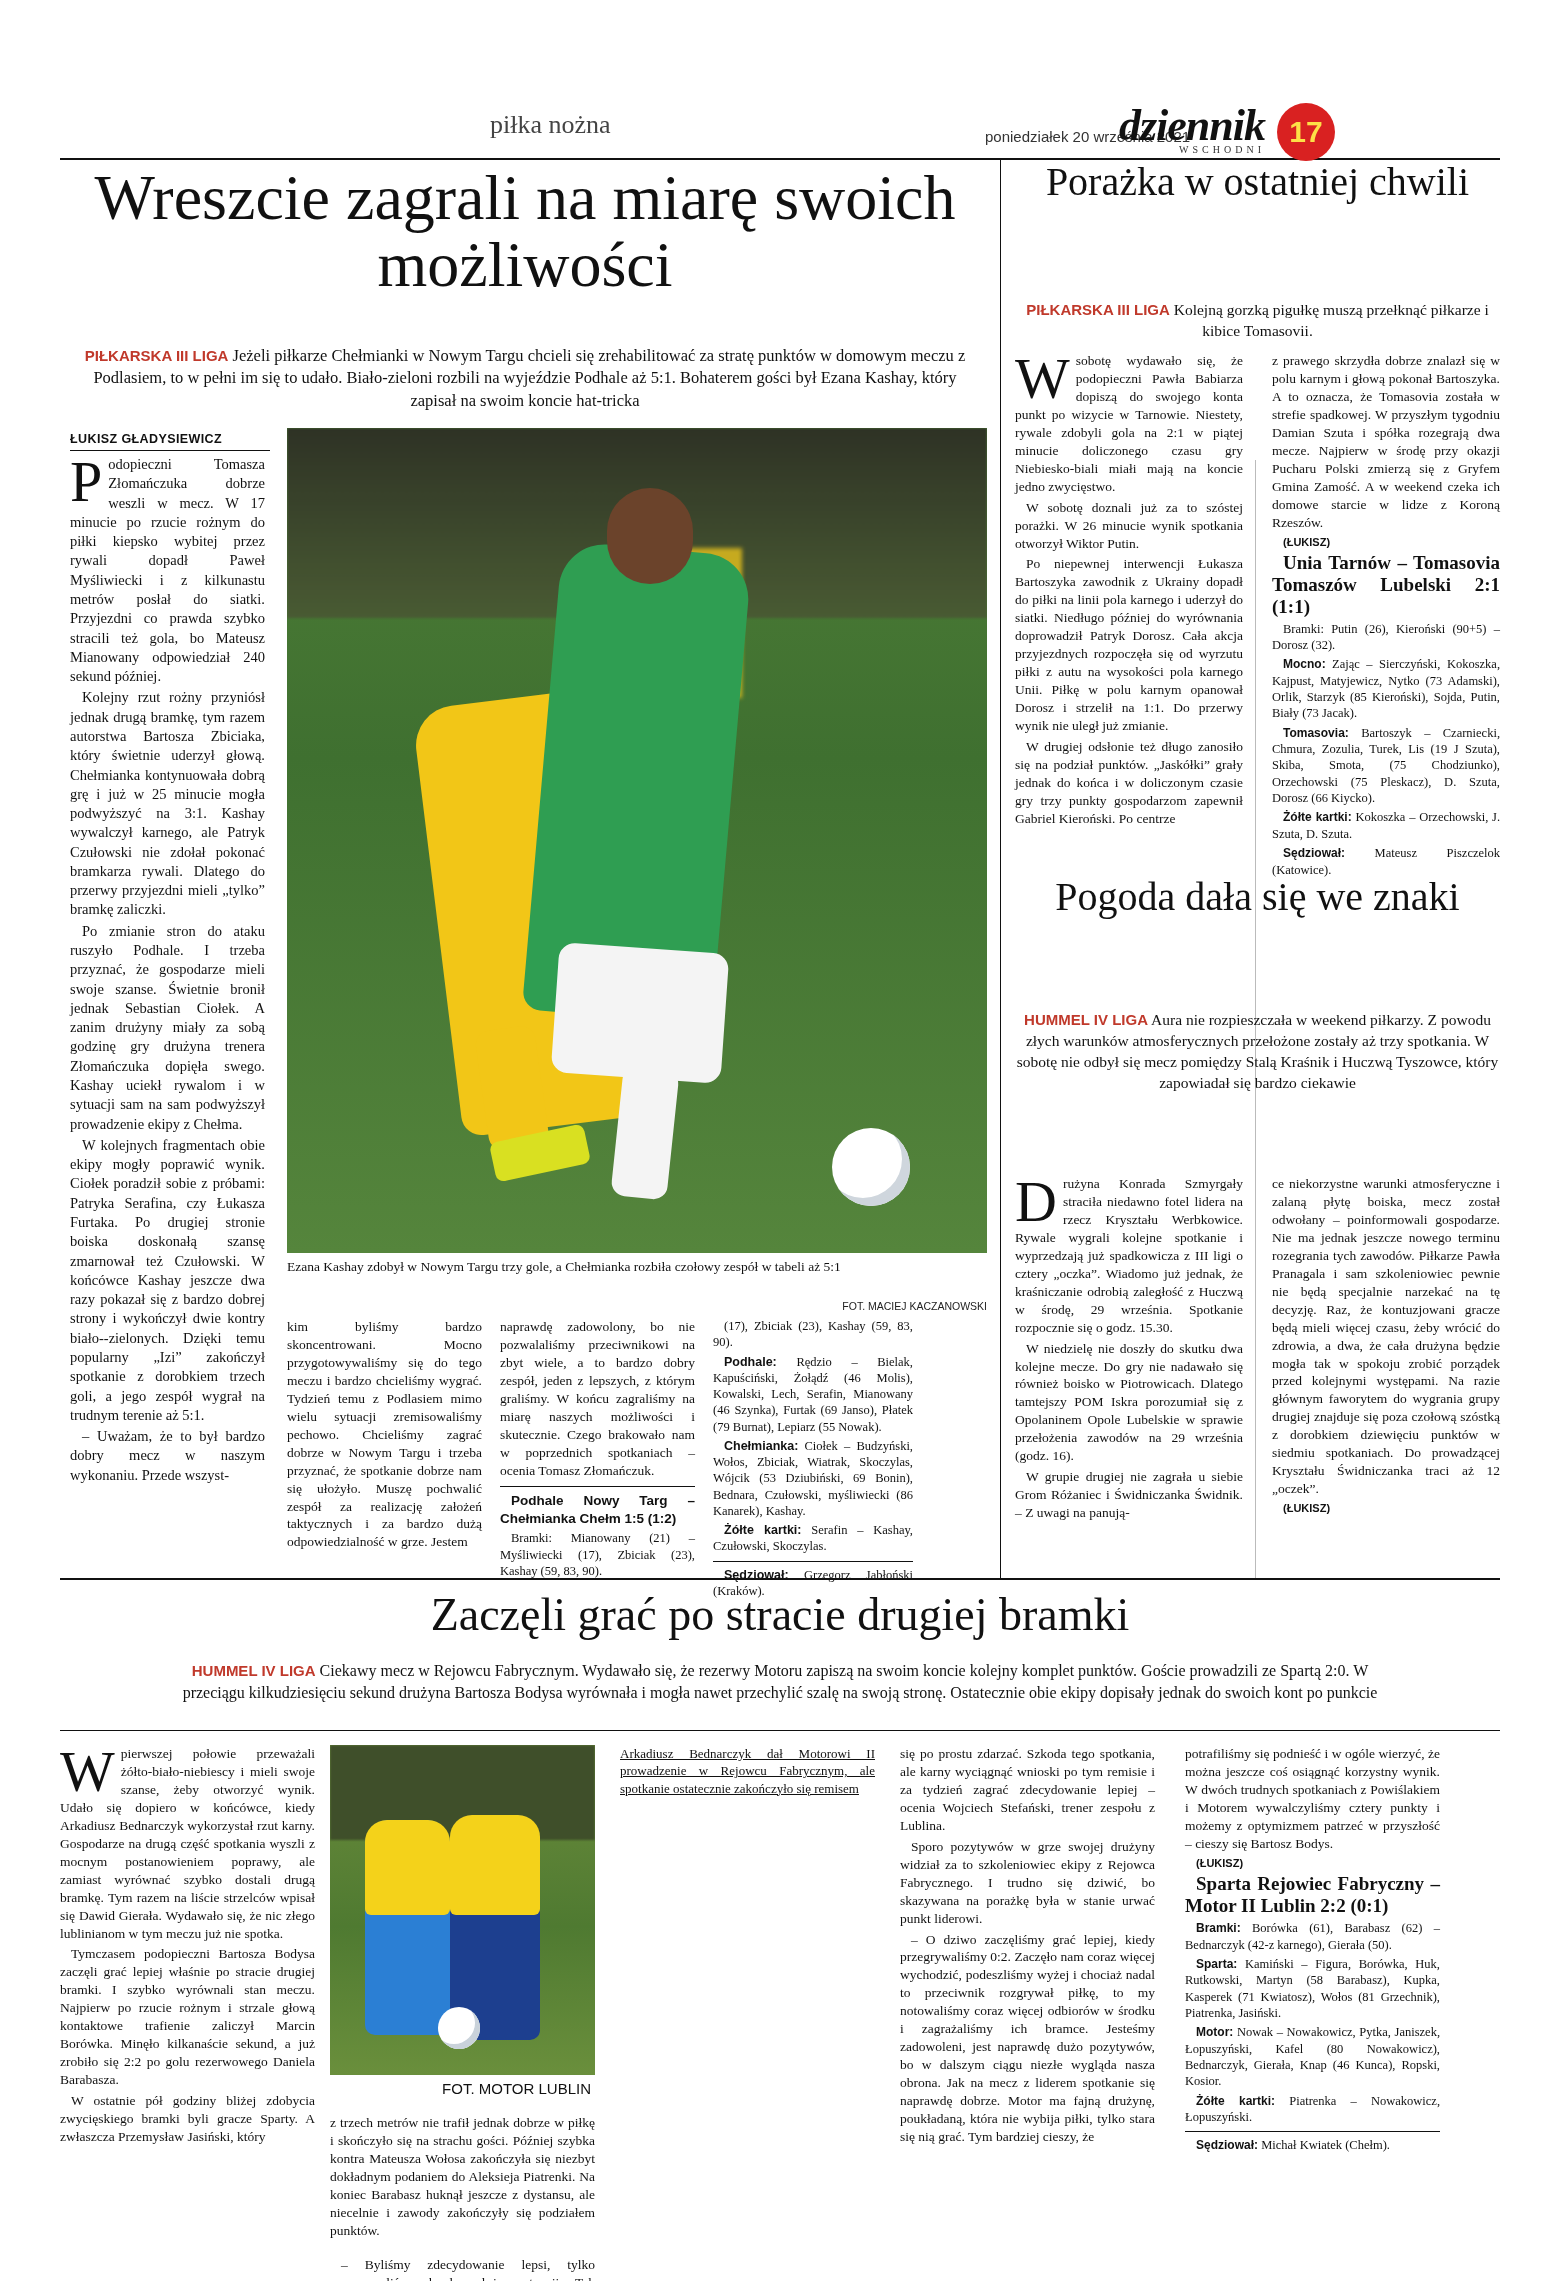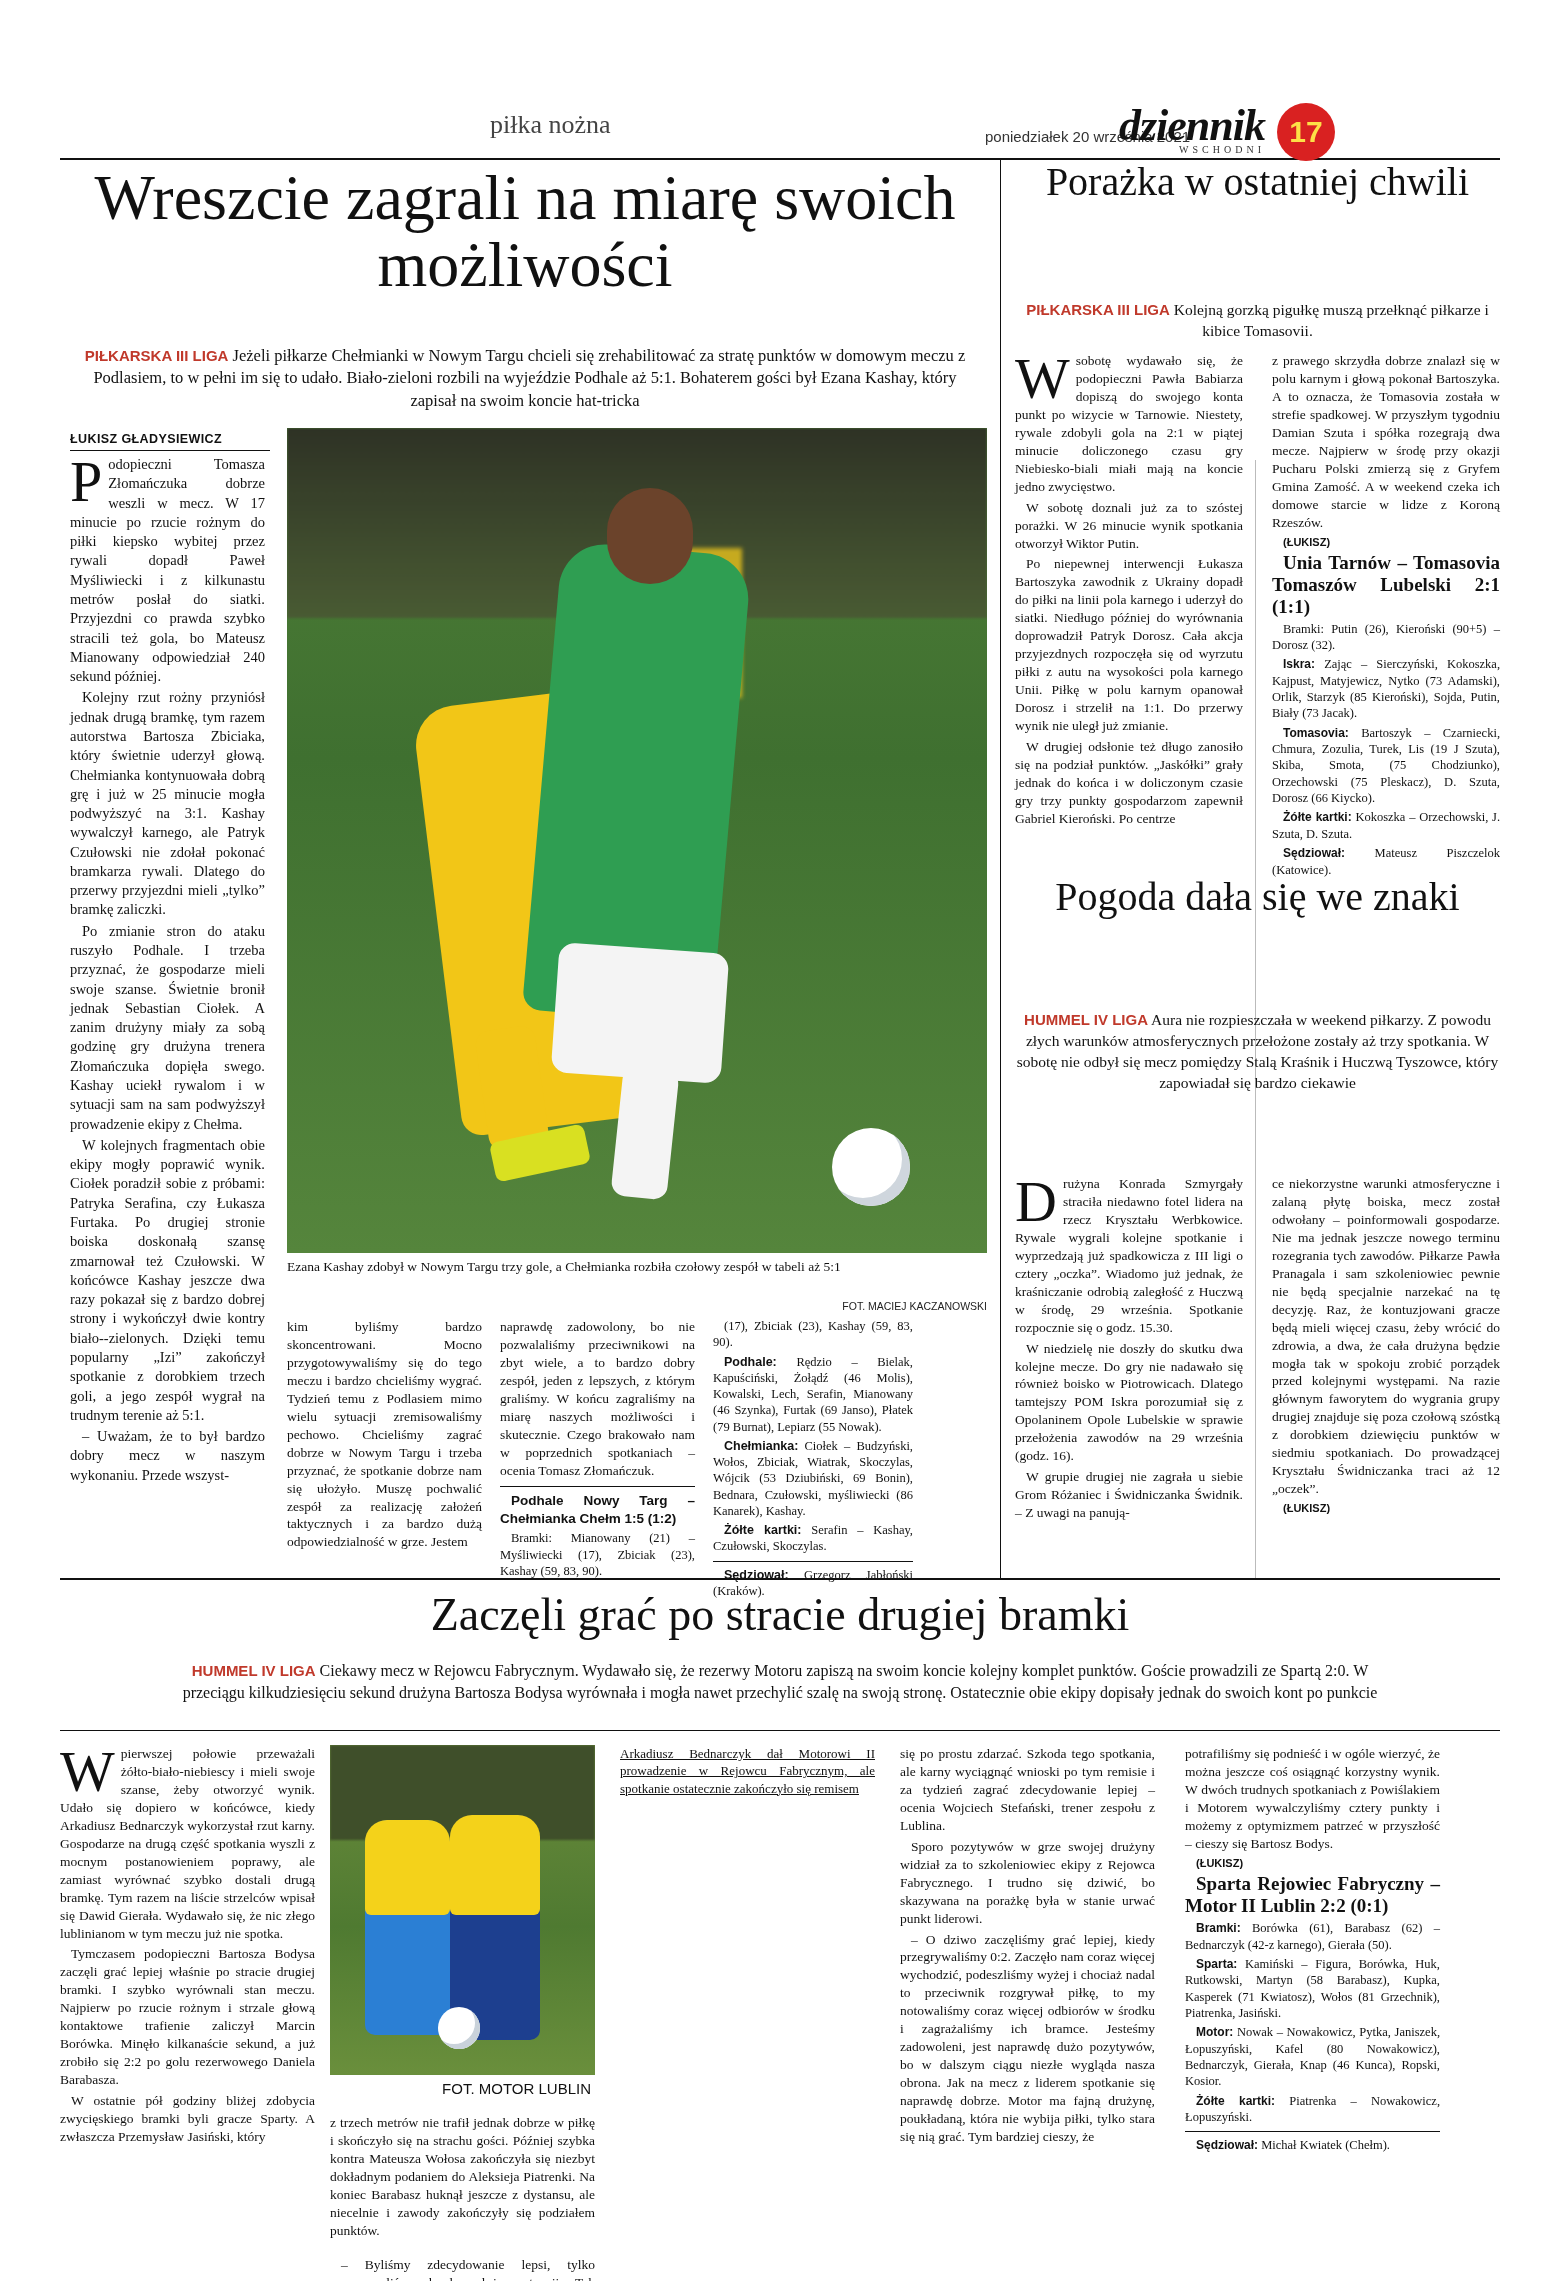--- a/index.html
+++ b/index.html
@@ -194,21 +194,21 @@
     <p>W sobotę doznali już za to szóstej porażki. W 26 minucie wynik spotkania otworzył Wiktor Putin.</p>
     <p>Po niepewnej interwencji Łukasza Bartoszyka zawodnik z Ukrainy dopadł do piłki na linii pola karnego i uderzył do siatki. Niedługo później do wyrównania doprowadził Patryk Dorosz. Cała akcja przyjezdnych rozpoczęła się od wyrzutu piłki z autu na wysokości pola karnego Unii. Piłkę w polu karnym opanował Dorosz i strzelił na 1:1. Do przerwy wynik nie uległ już zmianie.</p>
     <p>W drugiej odsłonie też długo zanosiło się na podział punktów. „Jaskółki” grały jednak do końca i w doliczonym czasie gry trzy punkty gospodarzom zapewnił Gabriel Kieroński. Po centrze</p>
   </div>
 
   <div class="r-col2">
     <p class="first">z prawego skrzydła dobrze znalazł się w polu karnym i głową pokonał Bartoszyka. A to oznacza, że Tomasovia została w strefie spadkowej. W przyszłym tygodniu Damian Szuta i spółka rozegrają dwa mecze. Najpierw w środę przy okazji Pucharu Polski zmierzą się z Gryfem Gmina Zamość. A w weekend czeka ich domowe starcie w lidze z Koroną Rzeszów.</p>
     <p class="sig">(ŁUKISZ)</p>
     <p class="r-sub">Unia Tarnów – Tomasovia Tomaszów Lubelski 2:1 (1:1)</p>
     <p class="small-meta">Bramki: Putin (26), Kieroński (90+5) – Dorosz (32).</p>
-    <p class="small-meta"><b>Iskra:</b> <span>Zając – Sierczyński, Kokoszka, Kajpust, Matyjewicz, Nytko (73 Adamski), Orlik, Starzyk (85 Kieroński), Sojda, Putin, Biały (73 Jacak).</span></p>
+    <p class="small-meta"><b>Mocno:</b> <span>Zając – Sierczyński, Kokoszka, Kajpust, Matyjewicz, Nytko (73 Adamski), Orlik, Starzyk (85 Kieroński), Sojda, Putin, Biały (73 Jacak).</span></p>
     <p class="small-meta"><b>Tomasovia:</b> <span>Bartoszyk – Czarniecki, Chmura, Zozulia, Turek, Lis (19 J Szuta), Skiba, Smota, (75 Chodziunko), Orzechowski (75 Pleskacz), D. Szuta, Dorosz (66 Kiycko).</span></p>
     <p class="small-meta"><b>Żółte kartki:</b> <span>Kokoszka – Orzechowski, J. Szuta, D. Szuta.</span></p>
     <p class="small-meta"><b>Sędziował:</b> <span>Mateusz Piszczelok (Katowice).</span></p>
   </div>
 
   <div class="r-head2">Pogoda dała się we znaki</div>
   <div class="r-lead2">
     <span class="lead-label">HUMMEL IV LIGA</span>
     <span>Aura nie rozpieszczała w weekend piłkarzy. Z powodu złych warunków atmosferycznych przełożone zostały aż trzy spotkania. W sobotę nie odbył się mecz pomiędzy Stalą Kraśnik i Huczwą Tyszowce, który zapowiadał się bardzo ciekawie</span>
   </div>

